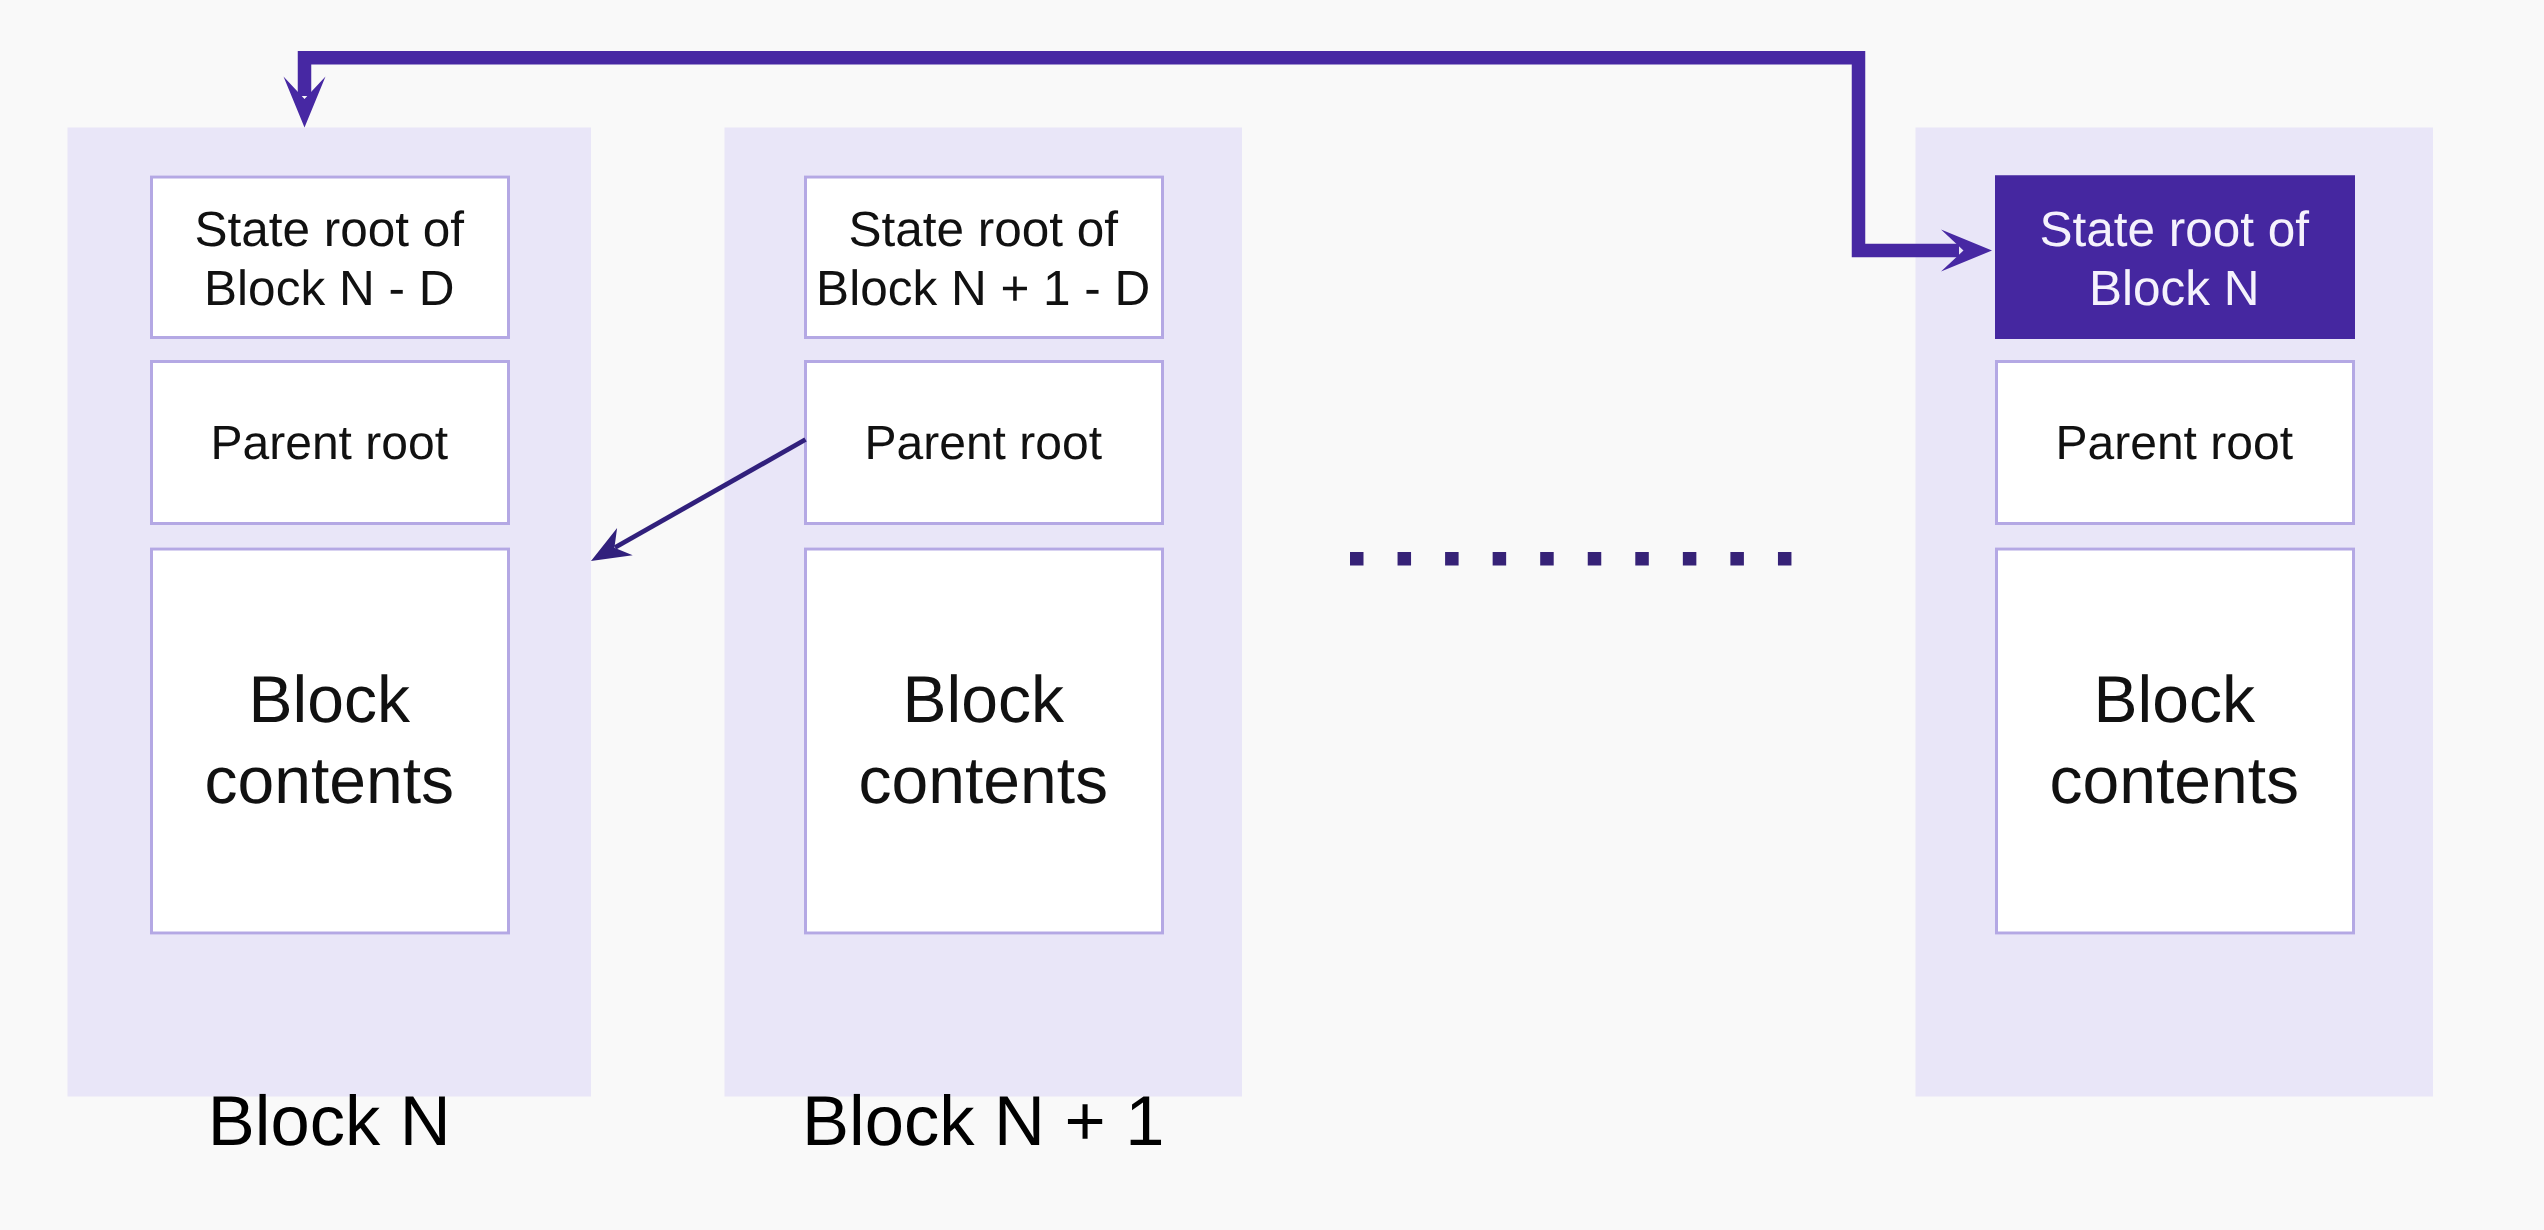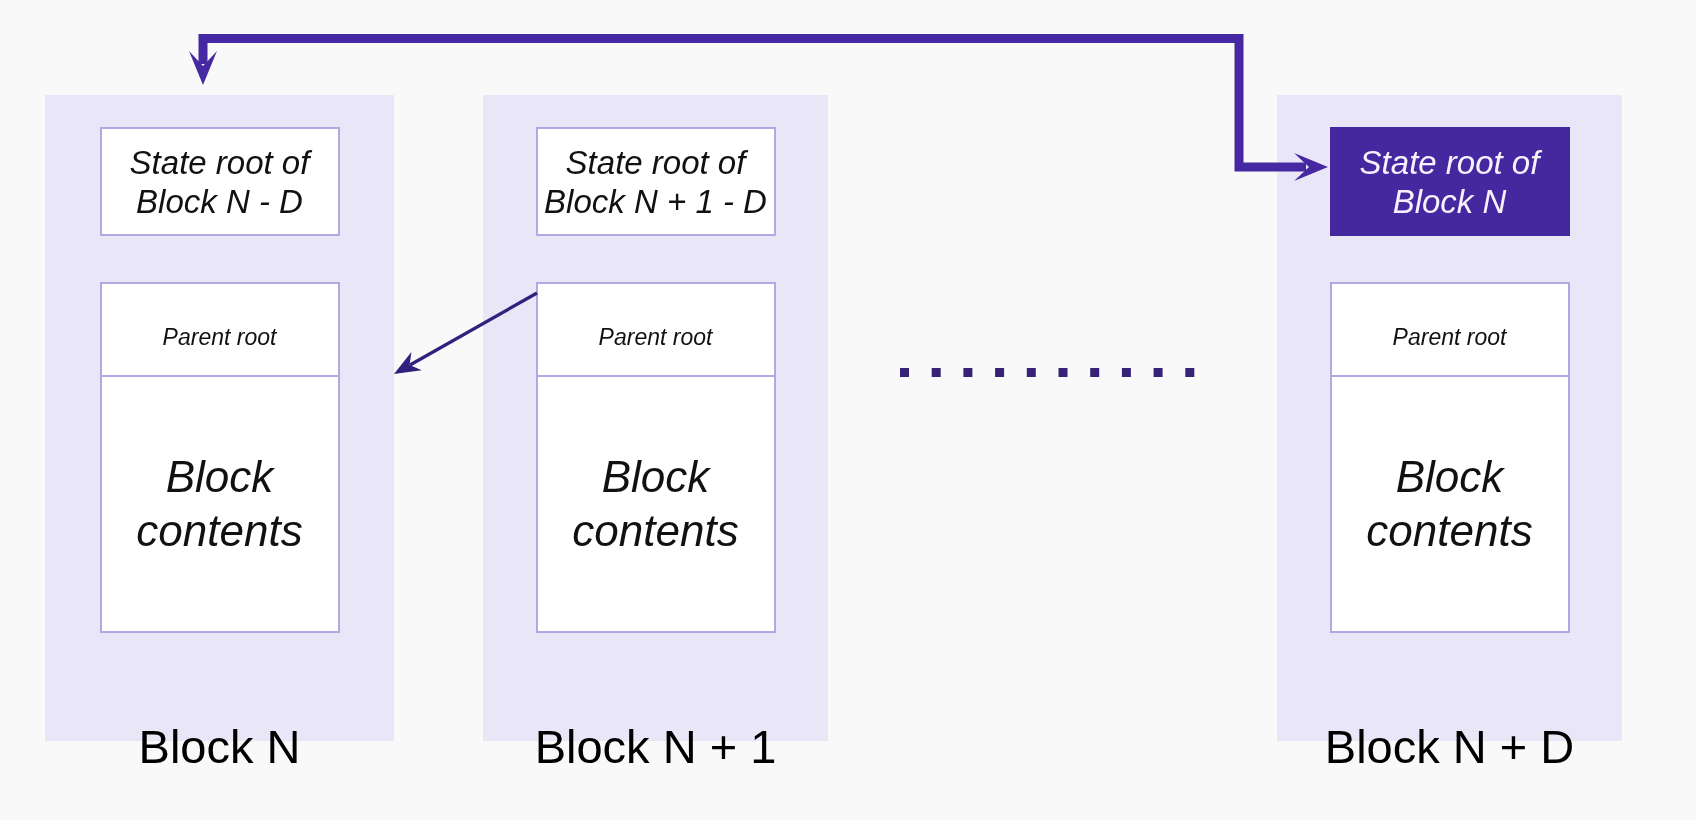--- a/index.html
+++ b/index.html
@@ -11,34 +11,34 @@
     --highlight-text:#F5F2FC;
     --thick-arrow:#4728A3;
     --thin-arrow:#31207C;
     --dots:#362277;
     --text:#111111;
   }
   html,body{margin:0;padding:0;}
   body{background:var(--background);font-family:"Liberation Sans",sans-serif;}
   .canvas{position:relative;width:1696px;height:820px;background:var(--background);overflow:hidden;}
 
-  .block-container{position:absolute;top:95px;height:646px;background:var(--container-fill);font-style:italic;}
+  .block-container{position:absolute;top:85px;height:646px;background:var(--container-fill);}
   #container-n {left:45px;width:349px;}
   #container-n1{left:483px;width:345px;}
   #container-nd{left:1277px;width:345px;}
 
   .inner-box{
     position:absolute;left:50%;transform:translateX(-50%);
     width:240px;box-sizing:border-box;
     background:var(--box-fill);border:2px solid var(--box-border);
     display:flex;flex-direction:column;align-items:center;justify-content:center;
     text-align:center;color:var(--text);
   }
   .state-root-box{top:32px;height:109px;font-size:33px;line-height:39px;}
-  .parent-root-box{top:155px;height:110px;font-size:23px;line-height:39px;margin-top:32px;}
+  .parent-root-box{top:155px;height:110px;font-size:32px;line-height:39px;}
   .block-contents-box{top:280px;height:258px;font-size:44px;line-height:54px;padding:12px 14px;}
   .state-root-box.highlight{background:var(--highlight-fill);border-color:var(--highlight-fill);color:var(--highlight-text);}
 
   .block-label{position:absolute;top:722px;font-size:47px;line-height:50px;color:#000;text-align:center;}
   #label-n {left:45px;width:349px;}
   #label-n1{left:483px;width:345px;}
   #label-nd{left:1277px;width:345px;}
 
   .middle-label{position:absolute;left:853px;top:438px;width:400px;font-size:47px;line-height:50px;color:#000;text-align:center;}
 
@@ -88,21 +88,20 @@
     <div class="inner-box parent-root-box">
       <div>Parent root</div>
     </div>
     <div class="inner-box block-contents-box">
       <div>Block contents</div>
     </div>
   </div>
 
   <div class="block-label" id="label-n">Block N</div>
   <div class="block-label" id="label-n1">Block N + 1</div>
-  <div class="block-label" id="label-nd">Block N + D</div>
 
 
   <svg class="overlay" width="1696" height="820" viewBox="0 0 1696 820">
 
     <path class="thick-arrow-path" d="M 203 64 L 203 38.5 L 1239 38.5 L 1239 167 L 1306 167"></path>
     <polygon class="thick-arrow-head" points="203,85 189,51 203,66 217,51"></polygon>
     <polygon class="thick-arrow-head" points="1328,167 1294,153 1309,167 1294,181"></polygon>
 
     <line class="thin-arrow-path" x1="537" y1="293" x2="410" y2="365"></line>
     <polygon class="thin-arrow-head" points="394,374 411.4,352 409.6,365.1 421.8,370.2"></polygon>

